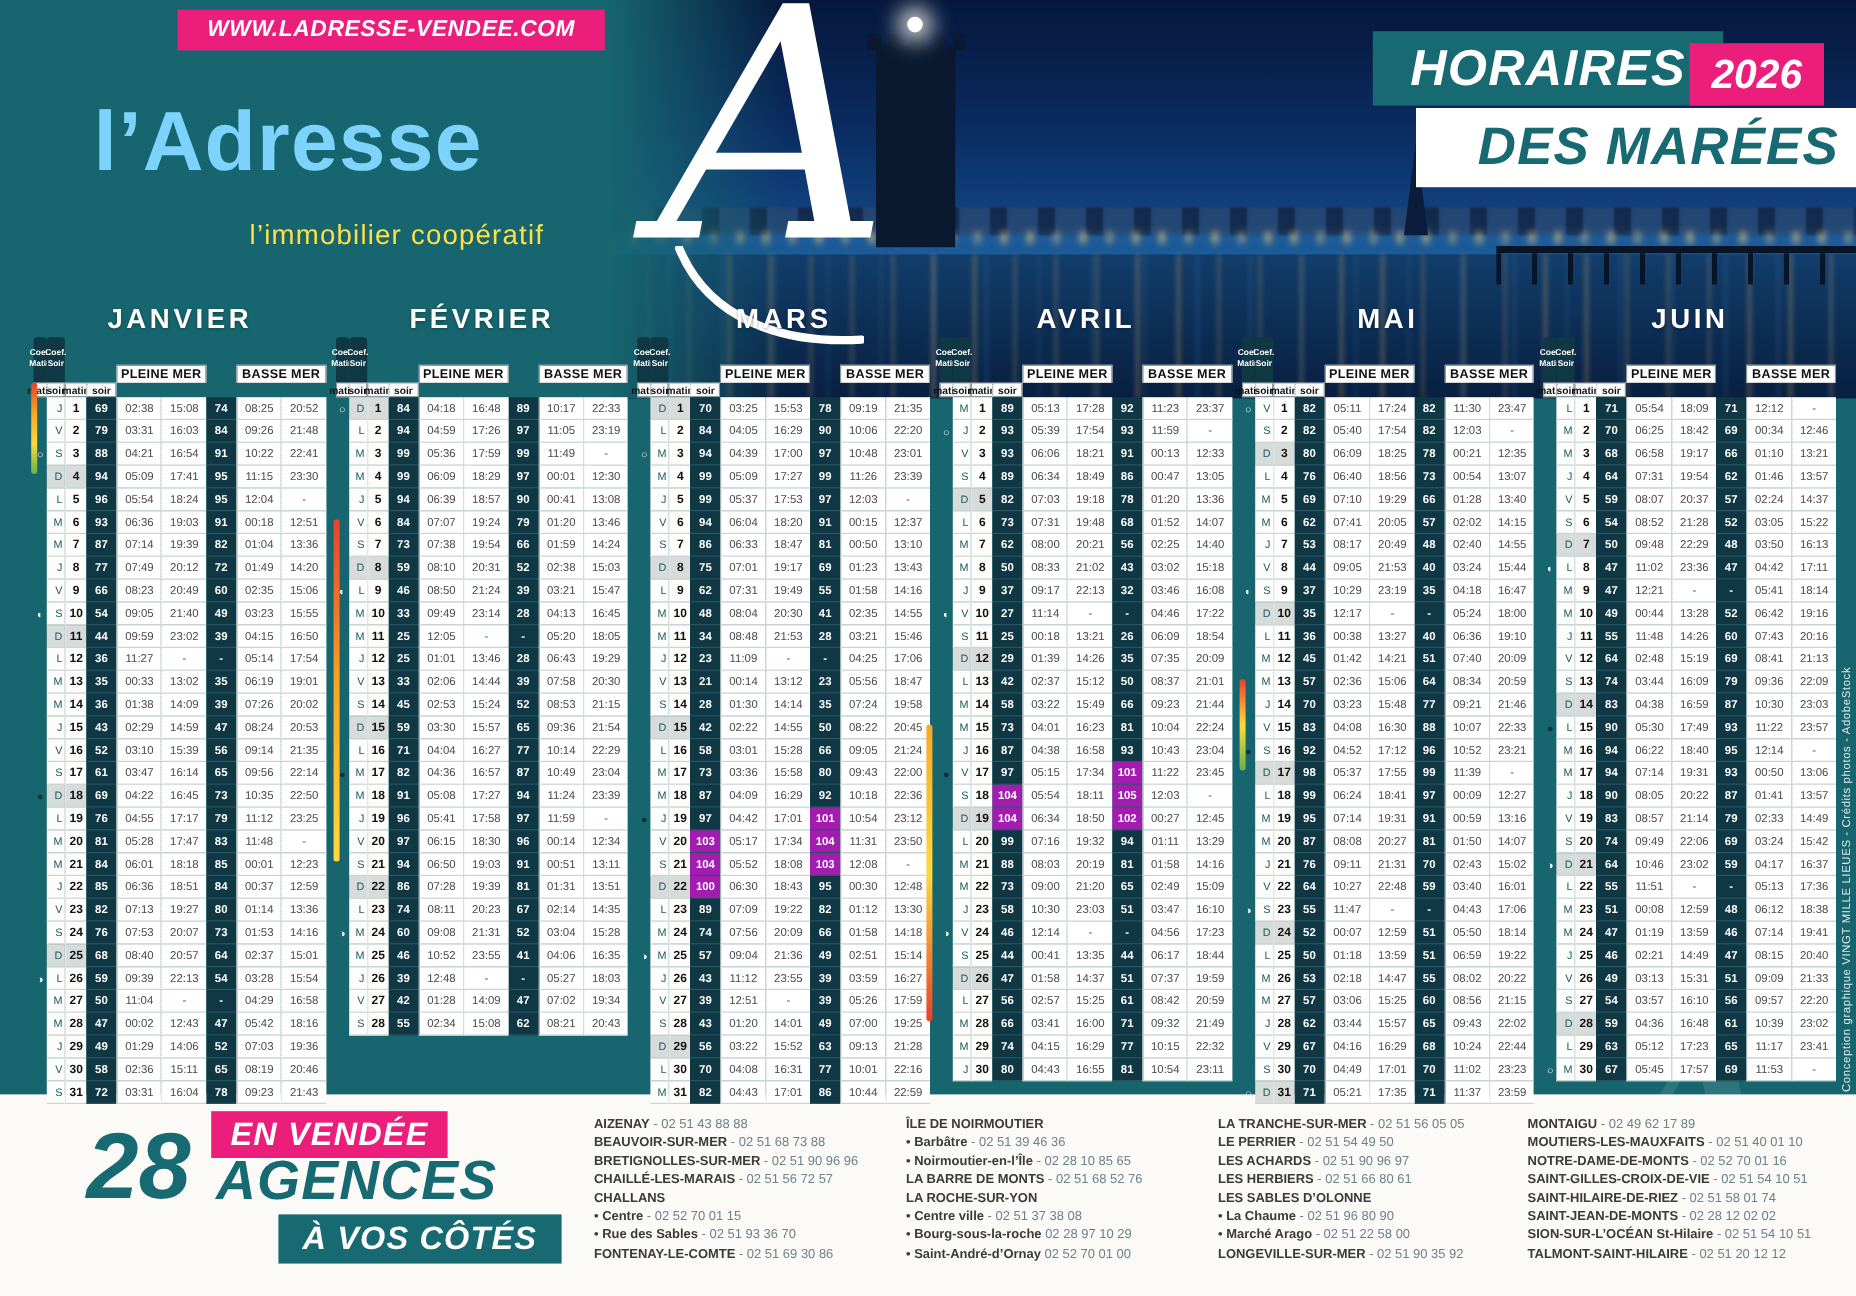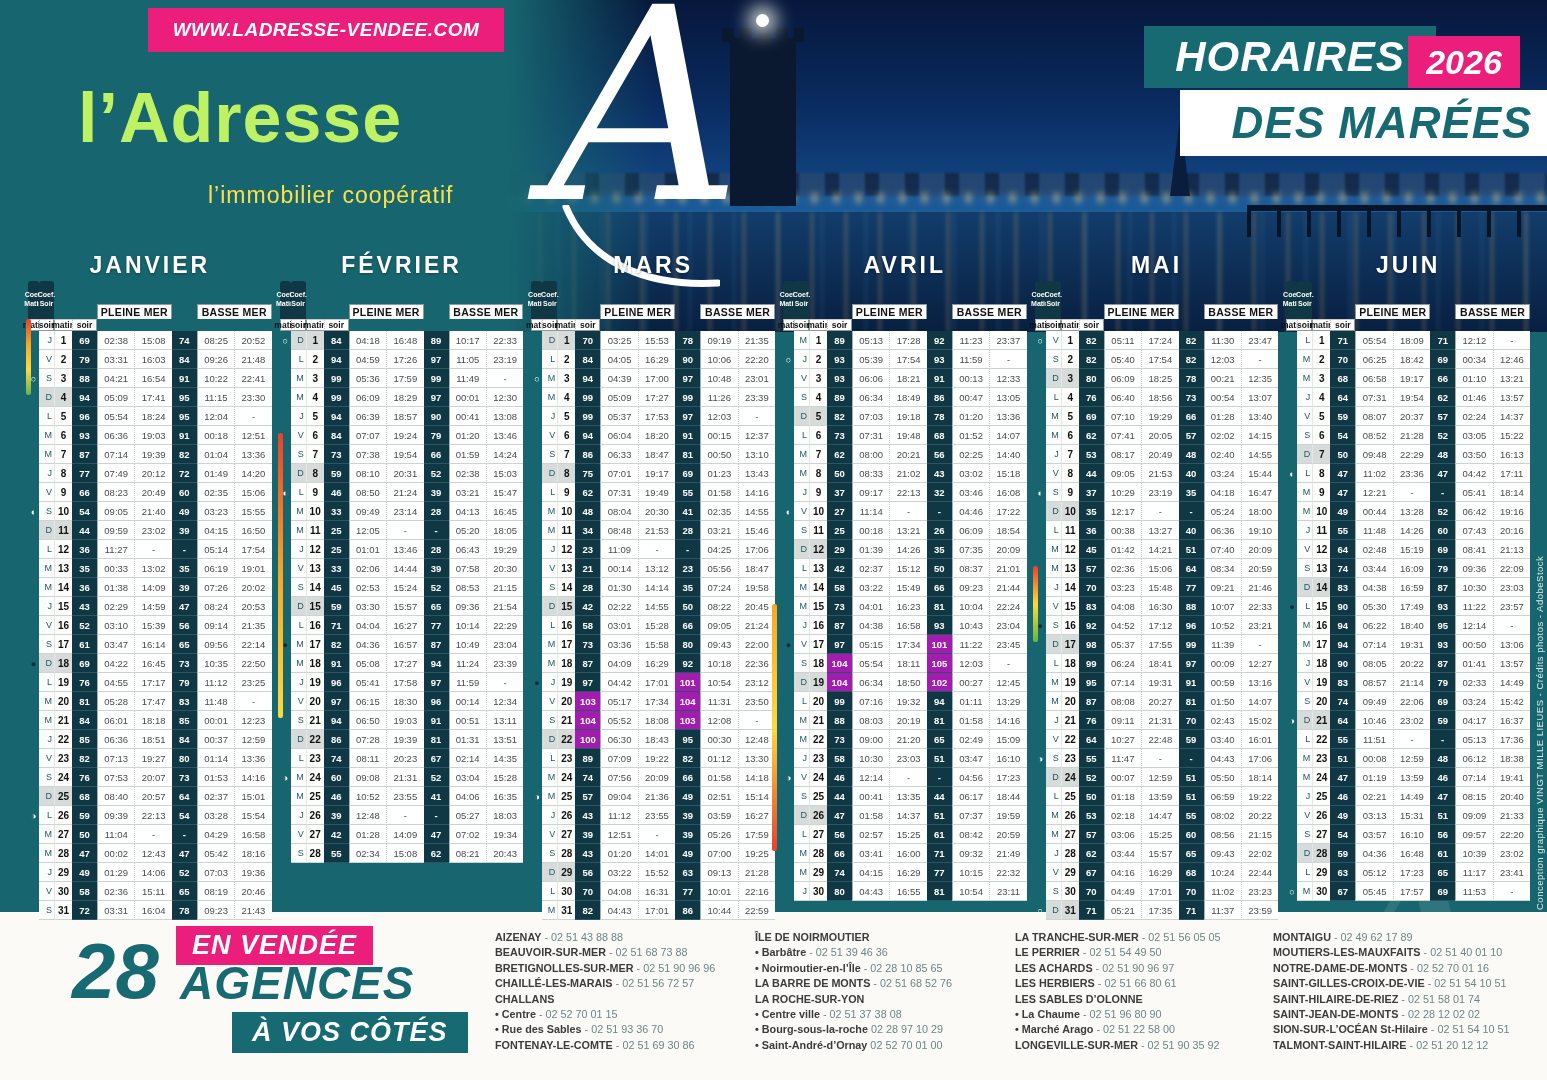--- a/index.html
+++ b/index.html
@@ -32,24 +32,24 @@
   .pier::after { content:""; position:absolute; left:0; top:6px; width:100%; height:26px;
     background:repeating-linear-gradient(90deg,#081528 0 4px,transparent 4px 30px); }
   .photo .fade { position:absolute; left:0; top:0; width:150px; height:100%;
     background:linear-gradient(90deg,#17666F,rgba(23,102,111,0)); }
 
   .big-a { position:absolute; left:548px; top:-28px; color:#fff; font-size:268px; font-weight:400;
     font-family:"DejaVu Serif", serif; font-style:italic; line-height:1; z-index:3; }
   .a-tail { position:absolute; left:560px; top:205px; width:160px; height:90px; z-index:3; }
 
   
-  .site-banner { position:absolute; left:148px; top:8px; width:356px; height:44px; background:#EC1E7B;
+  .site-banner { position:absolute; left:148px; top:8px; width:356px; height:34px; background:#EC1E7B;
     color:#fff; font-weight:bold; font-style:italic; font-size:19px; letter-spacing:.5px;
     display:flex; align-items:center; justify-content:center; z-index:4; }
-  .logo-name { position:absolute; left:78px; top:78px; color:#bef264; font-size:70px; font-weight:600;
+  .logo-name { position:absolute; left:78px; top:78px; color:#7dd3fc; font-size:70px; font-weight:600;
     letter-spacing:1px; z-index:4; }
   .logo-tagline { position:absolute; left:208px; top:182px; color:#fde047; font-size:23px; font-weight:400;
     letter-spacing:1px; z-index:4; }
 
   
   .t-horaires { position:absolute; left:1113px; top:26px; width:292px; height:62px; background:#176A72;
     color:#fff; font-size:42px; font-weight:bold; font-style:italic; display:flex; align-items:center;
     justify-content:center; z-index:4; letter-spacing:1px;margin-left:31px; }
   .t-year { position:absolute; left:1408px; top:36px; width:112px; height:52px; background:#EC1E7B;
     color:#fff; font-size:34px; font-weight:bold; font-style:italic; display:flex; align-items:center;

